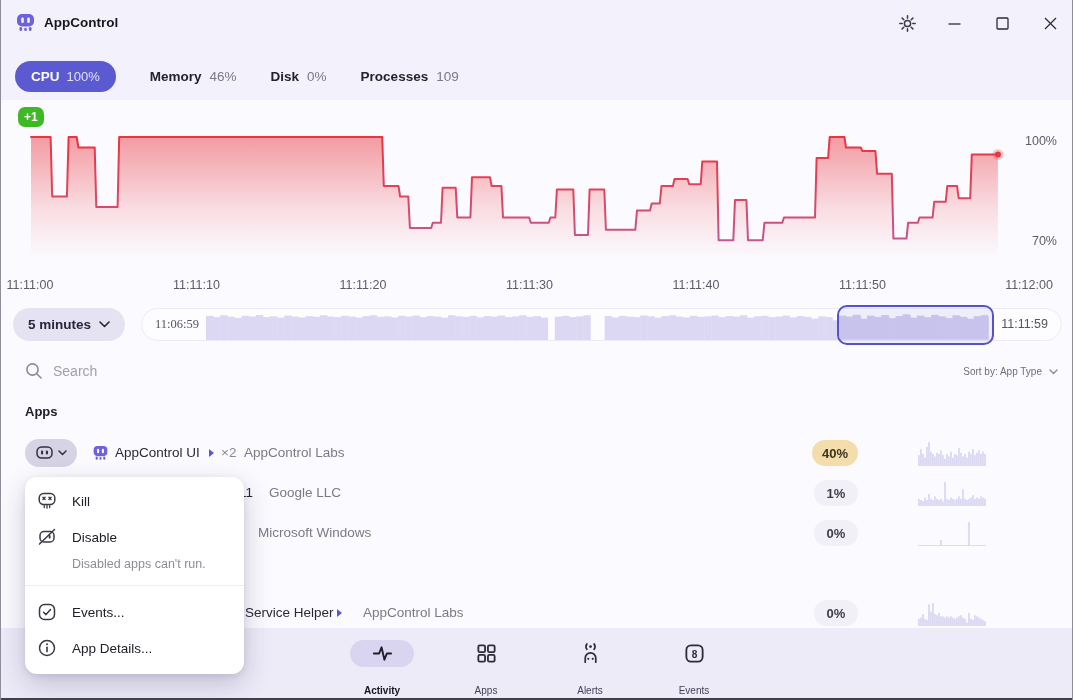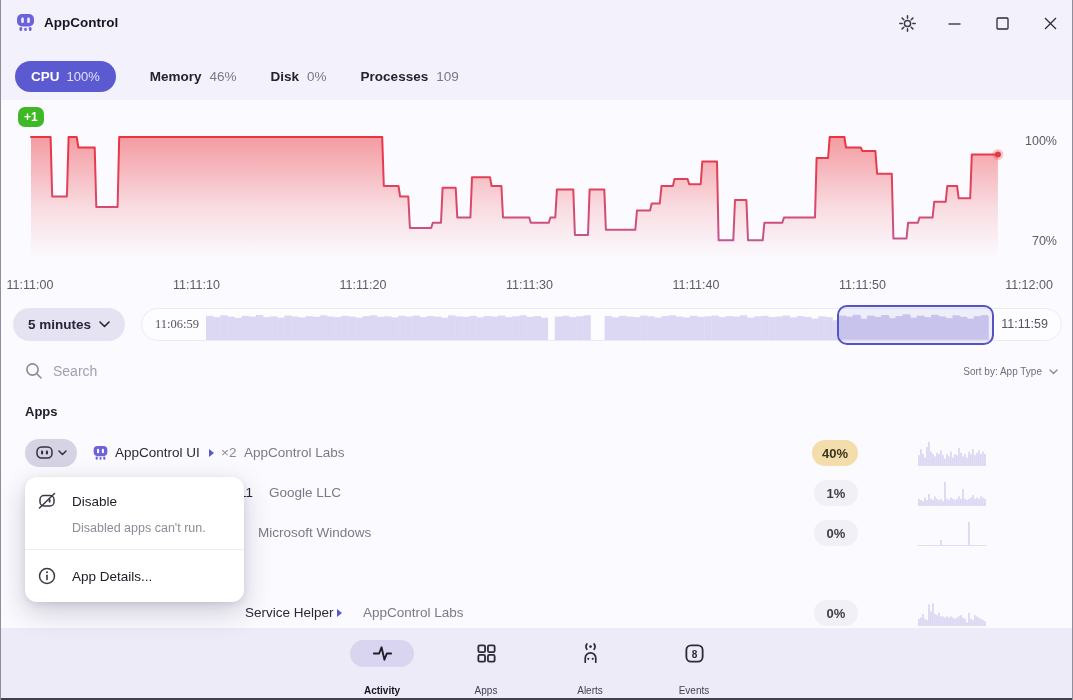--- a/index.html
+++ b/index.html
@@ -696,28 +696,50 @@
           <text x="12" y="16.3" text-anchor="middle" font-size="10.5" font-weight="bold" fill="#2c2b37" font-family="Liberation Sans, DejaVu Sans, sans-serif">8</text>
         </svg>
       </div>
       <div class="nav-label">Events</div>
     </div>
   </div>
 
   <div class="abs menu">
     <div class="menu-item">
       <svg width="20" height="20" viewBox="0 0 20 20">
+        <rect x="2.2" y="2.5" width="15.6" height="11" rx="4.5" fill="none" stroke="#3a3945" stroke-width="1.5"></rect>
+        <g stroke="#3a3945" stroke-width="1.3" stroke-linecap="round">
+          <line x1="5.9" y1="6.3" x2="8.1" y2="8.5"></line>
+            <line x1="8.1" y1="6.3" x2="5.9" y2="8.5"></line>
+          <line x1="11.9" y1="6.3" x2="14.1" y2="8.5"></line>
+            <line x1="14.1" y1="6.3" x2="11.9" y2="8.5"></line>
+          <line x1="7.3" y1="14.6" x2="7.3" y2="16.6"></line>
+          <line x1="10" y1="14.6" x2="10" y2="17.2"></line>
+          <line x1="12.7" y1="14.6" x2="12.7" y2="16.6"></line>
+        </g>
+      </svg>
+      <span class="mlabel">Kill</span>
+    </div>
+    <div class="menu-item">
+      <svg width="20" height="20" viewBox="0 0 20 20">
         <rect x="3" y="4.5" width="14" height="10.5" rx="4" fill="none" stroke="#3a3945" stroke-width="1.5"></rect>
         <line x1="2.5" y1="17" x2="17.5" y2="2.5" stroke="#3a3945" stroke-width="1.5" stroke-linecap="round"></line>
         <rect x="11.7" y="8" width="1.9" height="3.6" rx="0.95" fill="#3a3945"></rect>
       </svg>
       <span class="mlabel">Disable</span>
     </div>
     <div class="menu-note">Disabled apps can't run.</div>
     <div class="menu-divider"></div>
+    <div class="menu-item">
+      <svg width="20" height="20" viewBox="0 0 20 20">
+        <rect x="2.5" y="2.5" width="15" height="15" rx="5" fill="none" stroke="#3a3945" stroke-width="1.5"></rect>
+        <polyline points="6.5,10.2 9,12.6 13.5,7.5" fill="none" stroke="#3a3945" stroke-width="1.5" stroke-linecap="round" stroke-linejoin="round"></polyline>
+      </svg>
+      <span class="mlabel">Events...</span>
+    </div>
     <div class="menu-item">
       <svg width="20" height="20" viewBox="0 0 20 20">
         <circle cx="10" cy="10" r="7.5" fill="none" stroke="#3a3945" stroke-width="1.5"></circle>
         <line x1="10" y1="9.2" x2="10" y2="13.6" stroke="#3a3945" stroke-width="1.6" stroke-linecap="round"></line>
         <circle cx="10" cy="6.3" r="1" fill="#3a3945"></circle>
       </svg>
       <span class="mlabel">App Details...</span>
     </div>
   </div>
 

